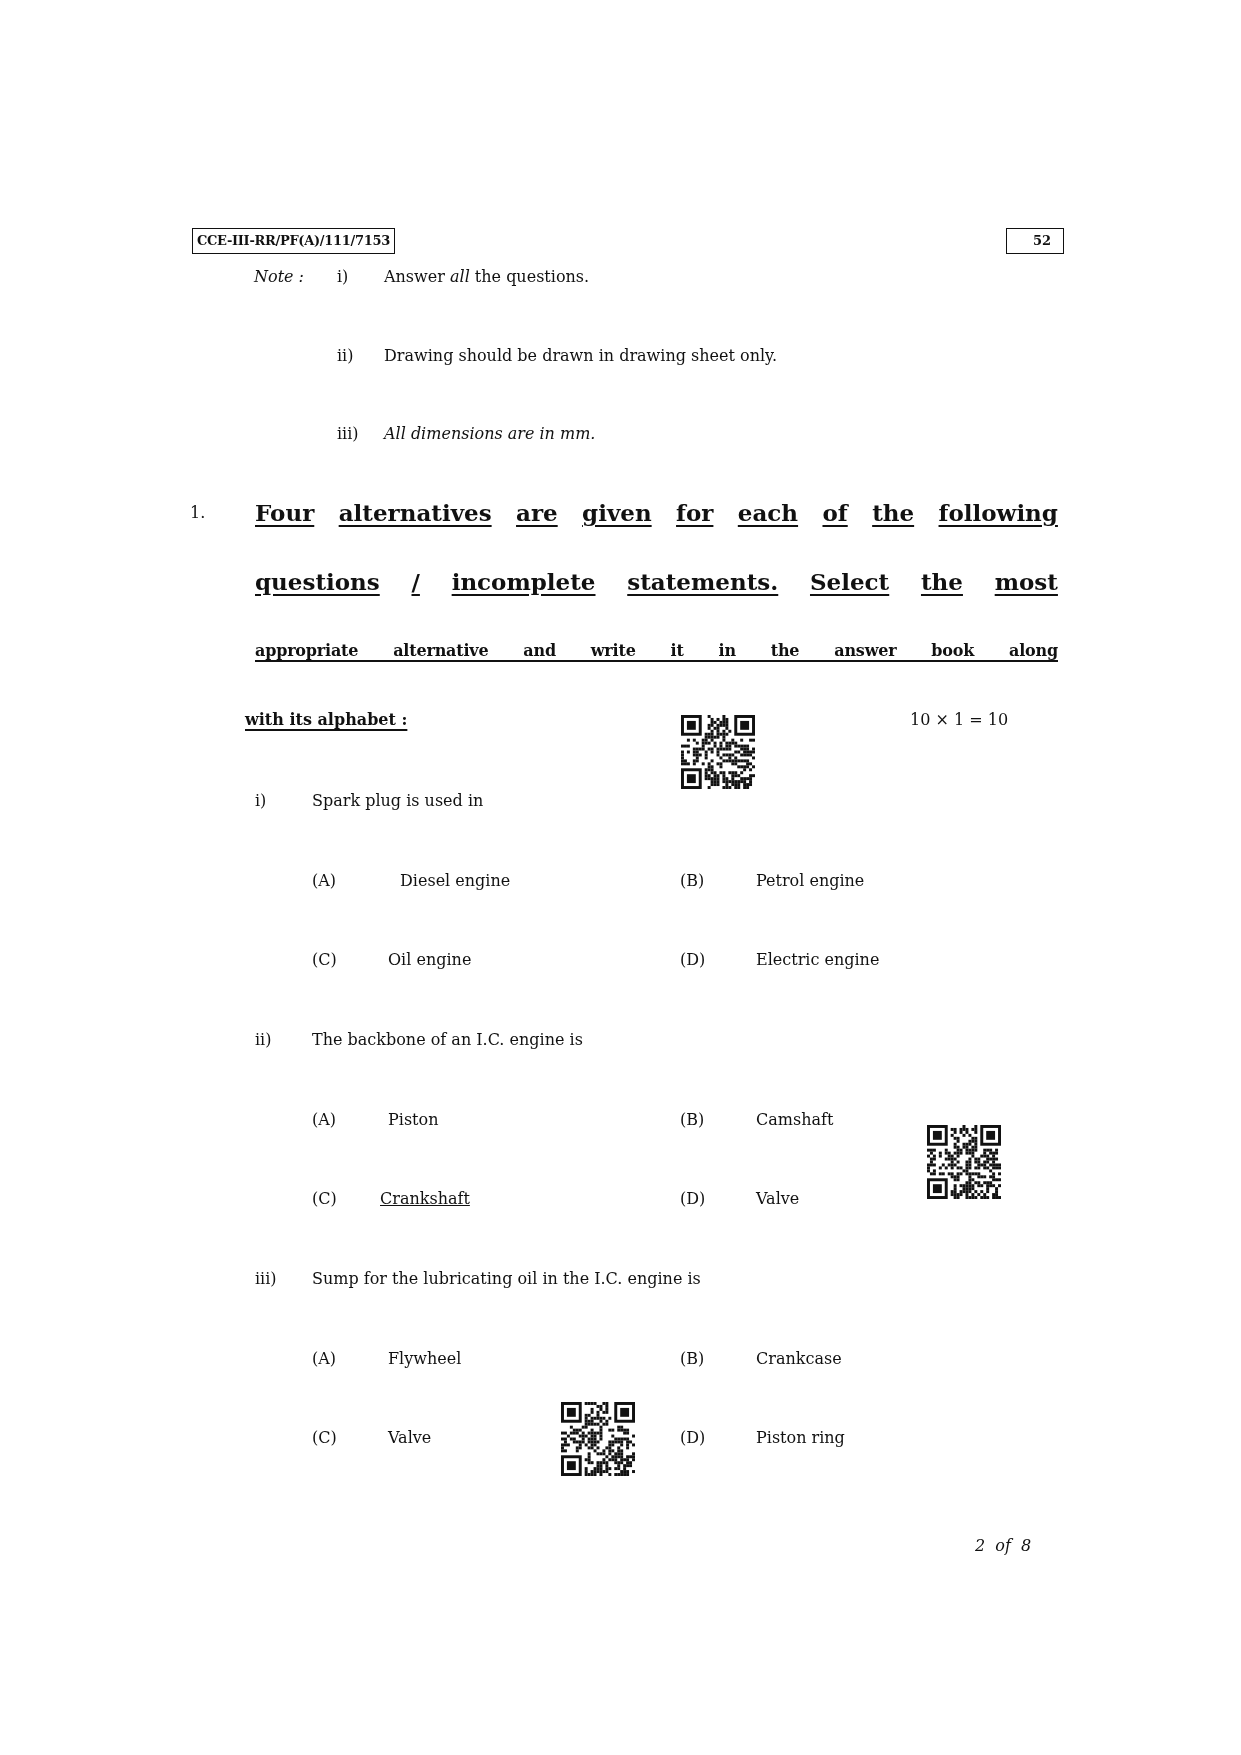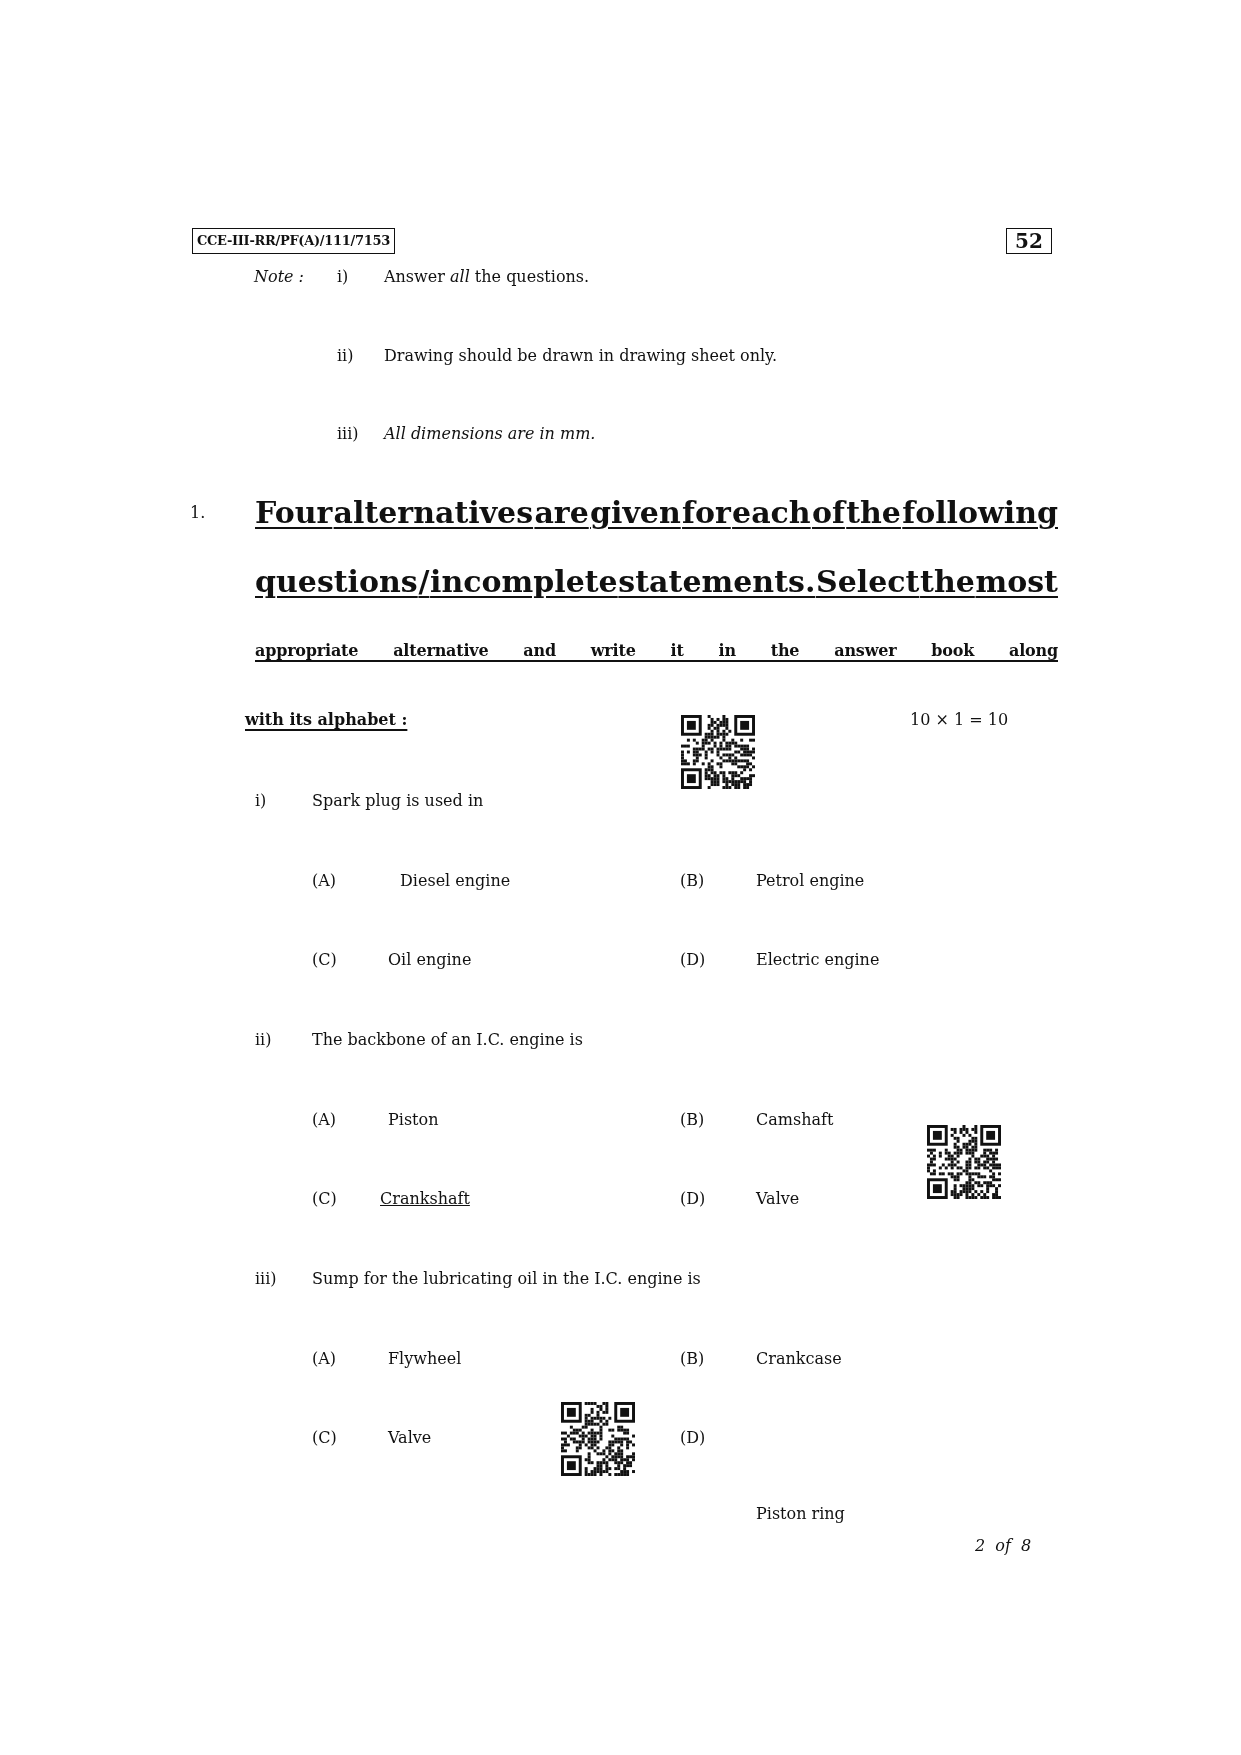--- a/index.html
+++ b/index.html
@@ -2,28 +2,28 @@
 <html><head>
   <meta charset="utf-8">
   <style>
     html, body { margin: 0; padding: 0; background: #ffffff; }
     body { width: 1241px; height: 1755px; position: relative; overflow: hidden;
            font-family: "DejaVu Serif", "Liberation Serif", serif; color: #111; }
     .abs { position: absolute; white-space: nowrap; }
     .code-box { left: 192px; top: 228px; border: 1.5px solid #111; padding: 0 4px;
                 font-family: "DejaVu Serif", serif; font-weight: bold; font-size: 13px; line-height: 24px;
                 letter-spacing: -0.3px; }
-    .num-box { left: 1006px; top: 228px; border: 1.5px solid #111; padding: 0 6px 0 8px;
-               font-family: "DejaVu Serif", serif; font-weight: bold; font-size: 20px; line-height: 24px; width: 30px; }
+    .num-box { left: 1006px; top: 228px; border: 1.5px solid #111; padding: 0 6px 0 20px;
+               font-family: "DejaVu Serif", serif; font-weight: bold; font-size: 13px; line-height: 24px; width: 30px; text-align: center; }
     .txt { font-size: 16px; line-height: 30px; font-family: "DejaVu Serif", serif; }
     .ital { font-style: italic; }
     .bold-u { font-weight: bold; text-decoration: underline; text-underline-offset: 4px;
               text-decoration-thickness: 2px; }
     .instr-line { left: 255px; width: 803px; display: flex; justify-content: space-between;
-                  font-size: 30px; line-height: 30px; }
+                  font-size: 23px; line-height: 30px; }
     .instr-line span { font-weight: bold; text-decoration: underline; text-underline-offset: 4px; text-decoration-thickness: 2px; }
     .qr { position: absolute; background: #fff; }
     .qr svg { display: block; }
   </style>
 </head>
 <body>
 
 <div class="abs code-box">CCE-III-RR/PF(A)/111/7153</div>
 <div class="abs num-box">52</div>
 
@@ -554,21 +554,21 @@
 <div class="abs txt" style="left:255px; top:1264px;">iii)</div>
 <div class="abs txt" style="left:312px; top:1264px;">Sump for the lubricating oil in the I.C. engine is</div>
 
 <div class="abs txt" style="left:312px; top:1344px;">(A)</div>
 <div class="abs txt" style="left:388px; top:1344px;">Flywheel</div>
 <div class="abs txt" style="left:680px; top:1344px;">(B)</div>
 <div class="abs txt" style="left:756px; top:1344px;">Crankcase</div>
 <div class="abs txt" style="left:312px; top:1423px;">(C)</div>
 <div class="abs txt" style="left:388px; top:1423px;">Valve</div>
 <div class="abs txt" style="left:680px; top:1423px;">(D)</div>
-<div class="abs txt" style="left:756px; top:1499px;">Piston ring</div>
+<div class="abs txt" style="left:756px; top:1423px;">Piston ring</div>
 
 <div class="qr" style="left:560px; top:1402px;">
     <svg class="qrsvg" width="76" height="74" viewBox="0 0 25 25">
       <rect x="8" y="0" width="1" height="1" fill="#111"></rect>
       <rect x="9" y="0" width="1" height="1" fill="#111"></rect>
       <rect x="10" y="0" width="1" height="1" fill="#111"></rect>
       <rect x="11" y="0" width="1" height="1" fill="#111"></rect>
       <rect x="14" y="0" width="1" height="1" fill="#111"></rect>
       <rect x="15" y="0" width="1" height="1" fill="#111"></rect>
       <rect x="12" y="1" width="1" height="1" fill="#111"></rect>

